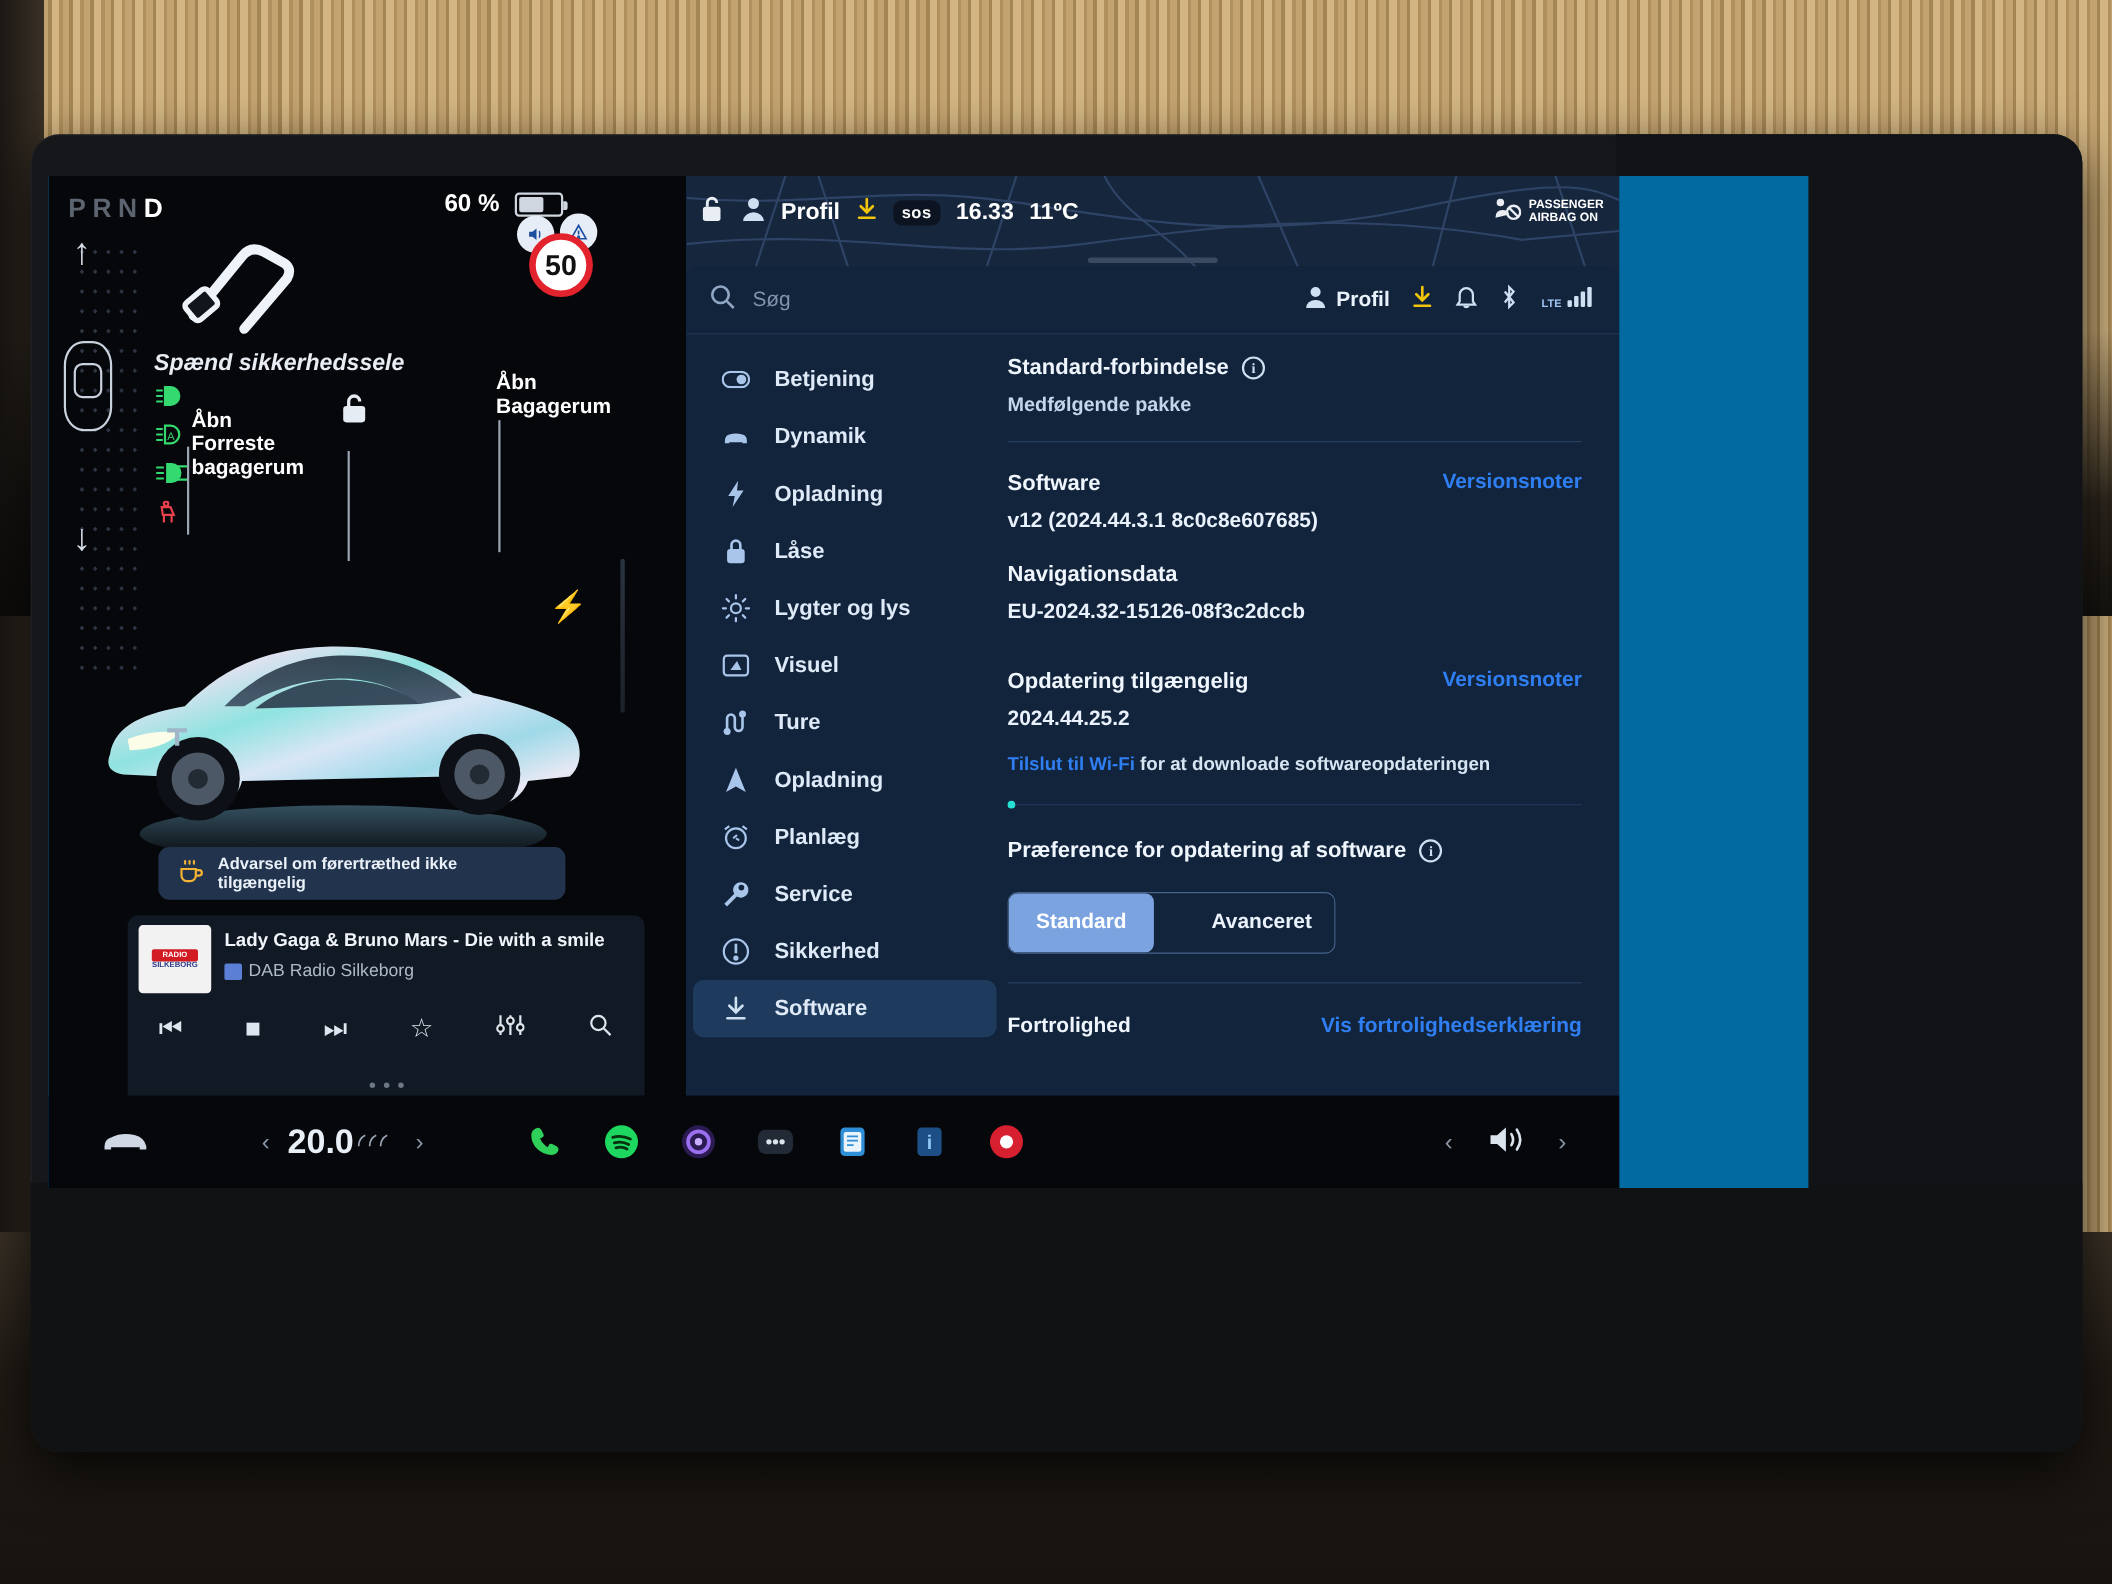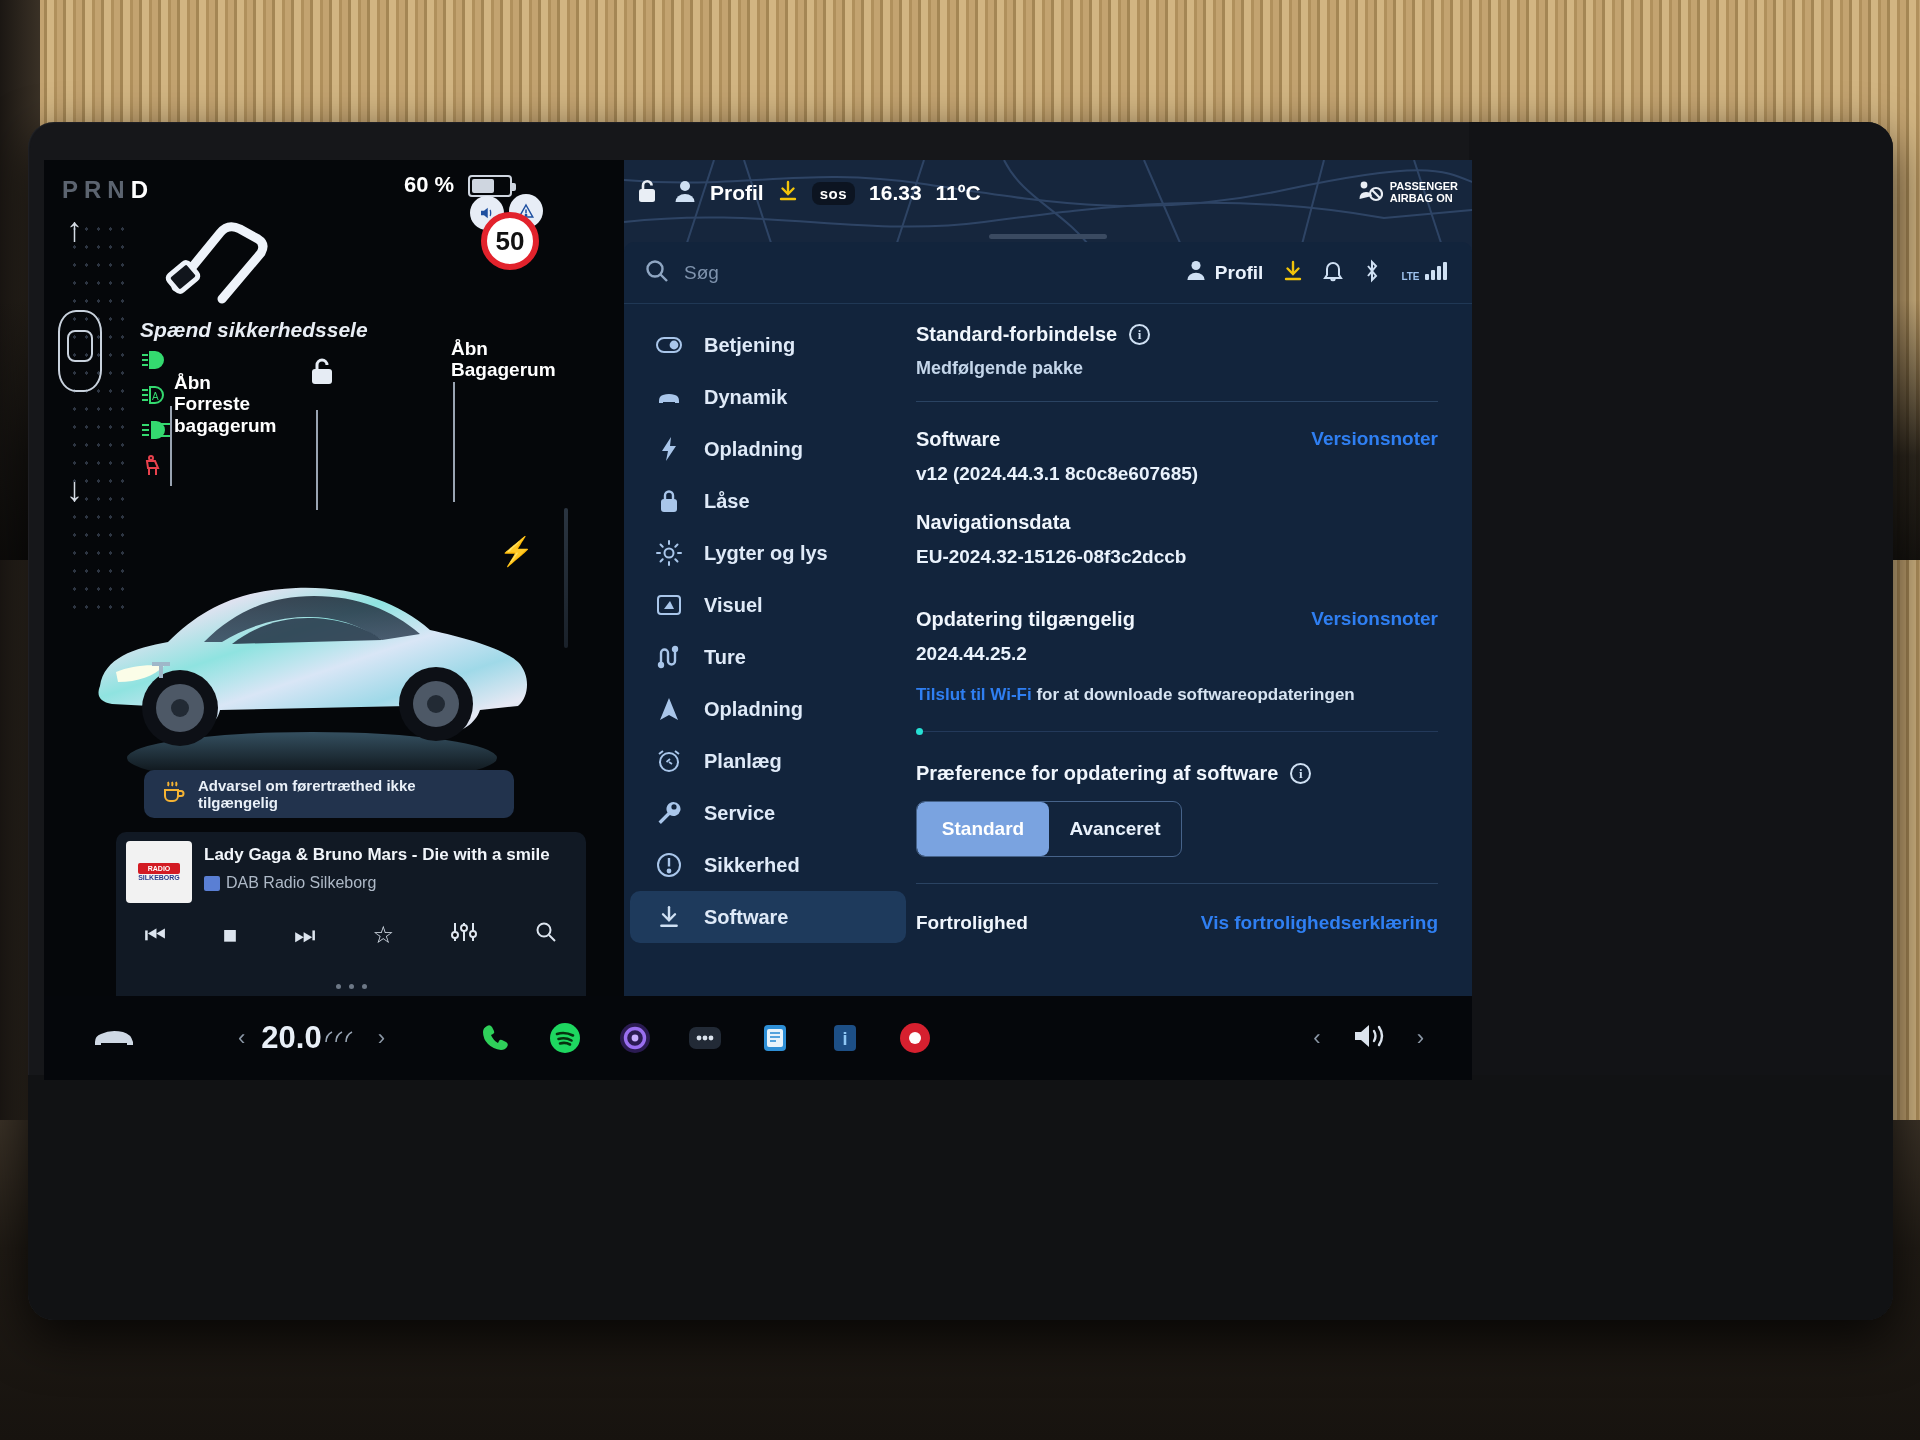--- a/index.html
+++ b/index.html
@@ -53,22 +53,22 @@
     position: absolute; left: 28px; top: 1075px;
     width: 1865px; height: 245px;
     background: #111214;
     border-radius: 0 0 26px 26px;
   }
 
   
   .screen {
     position: absolute;
     left: 44px; top: 160px;
-    width: 1428px; height: 920px;
-    background: #ffffff;
+    width: 1600px; height: 920px;
+    background: #0369a1;
     overflow: hidden;
   }
 
   
   .drive-panel {
     position: absolute; left: 0; top: 0;
     width: 580px; height: 920px;
     background: #05070a;
   }
   .prnd {
@@ -292,22 +292,22 @@
     font-size: 13px; font-weight: 800; display:flex; align-items:center; justify-content:center;
     font-family: "Liberation Serif", serif;
   }
   .wifi-note { margin-top: 20px; font-size: 17px; font-weight: 700; color: #d7e4f2; }
   .wifi-note a { color: #2f7ff2; }
   .prog { position: relative; height: 1px; background: #23395a; margin-top: 26px; }
   .prog .dot { position:absolute; left: 0; top: -3px; width: 7px; height: 7px; border-radius:50%; background:#26e0d4; }
 
   .pref-title { margin-top: 30px; }
   .segment {
-    margin-top: 16px; display: inline-flex;
-    border: 1px solid #46638a; border-radius: 9px; overflow: hidden;
+    margin-top: 26px; display: inline-flex;
+    border: 1px solid #46638a; border-radius: 9px; overflow: hidden; gap: 32px;
   }
   .seg {
     width: 132px; height: 54px; display:flex; align-items:center; justify-content:center;
     font-size: 19px; font-weight: 700; color: #eaf2fc;
   }
   .seg.sel { background: #7aa3e0; color: #ffffff; border-radius: 8px; }
 
   .privacy-row { margin-top: 28px; display:flex; align-items:center; justify-content: space-between; }
   .privacy-lbl { font-size: 19px; font-weight: 700; color: #f0f6fd; }
 

